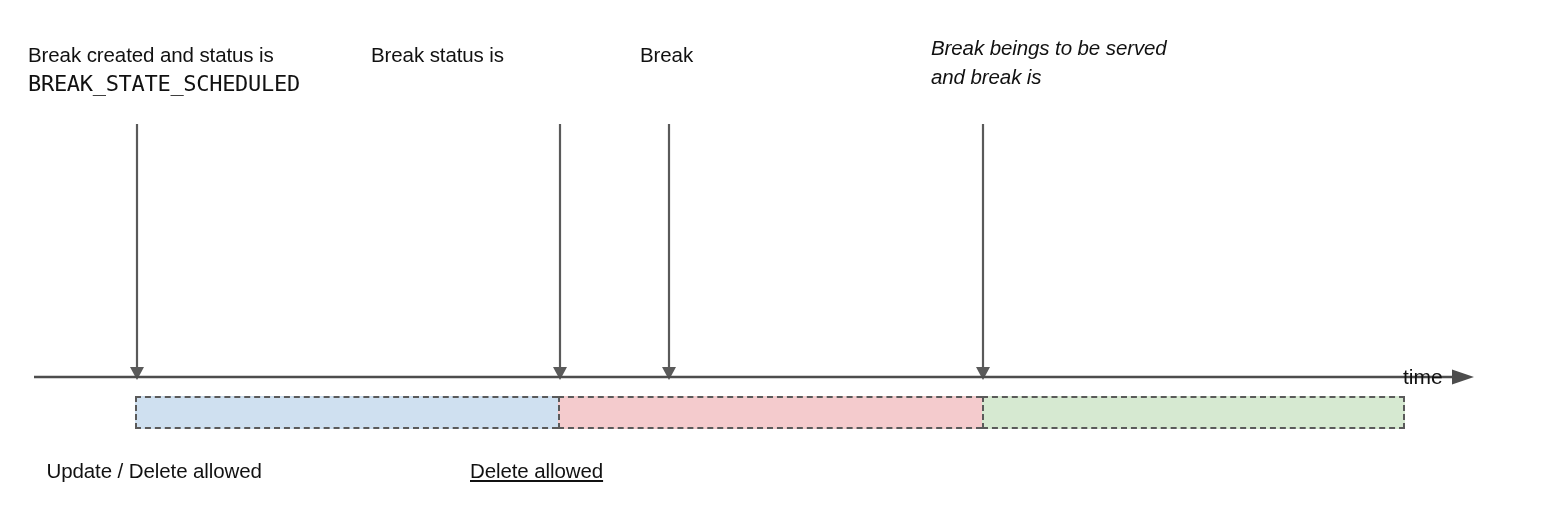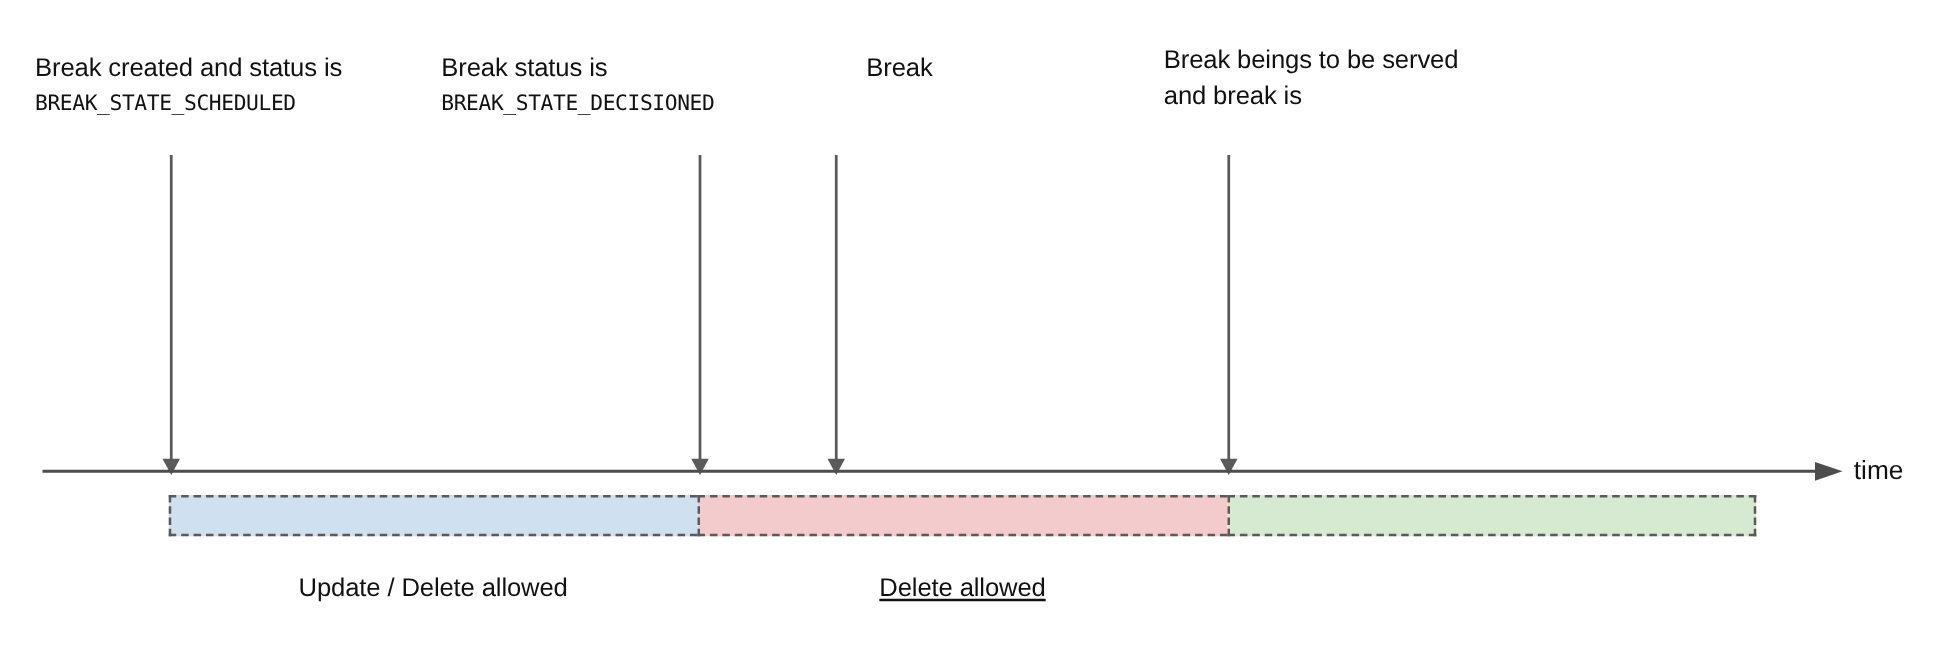--- a/index.html
+++ b/index.html
@@ -30,21 +30,21 @@
     display: block;
   }
   .ann-line.sans {
     font-family: "Liberation Sans", sans-serif;
     font-size: 20.5px;
     letter-spacing: -0.1px;
     color: #111111;
   }
   .ann-line.mono {
     font-family: "DejaVu Sans Mono", monospace;
-    font-size: 17px;
+    font-size: 22px;
     letter-spacing: -0.3px;
     color: #111111;
   }
 
   
   .drop-arrow {
     position: absolute;
     overflow: visible;
   }
 
@@ -52,21 +52,21 @@
   #time-axis {
     position: absolute;
     left: 0;
     top: 352px;
     width: 1558px;
     height: 56px;
     overflow: visible;
   }
   #time-label {
     position: absolute;
-    left: 1483px;
+    left: 1403px;
     top: 365px;
     font-family: "Liberation Sans", sans-serif;
     font-size: 21px;
     color: #111111;
   }
 
   
   .phase-bar {
     position: absolute;
     top: 396px;
@@ -87,48 +87,47 @@
     top: 396px;
     width: 0;
     height: 33px;
     border-left: 2.5px dashed #5a5a5a;
   }
 
   
   .caption {
     position: absolute;
     top: 459px;
-    text-align: center;
+    text-align: left;
     font-family: "Liberation Sans", sans-serif;
     font-size: 20.5px;
     letter-spacing: -0.1px;
     color: #111111;
     white-space: nowrap;
   }
 </style>
 </head>
 <body>
 
 <div id="stage">
 
   <div class="annotation" id="ann-0" style="left: 28px; top: 40px;">
     <span class="ann-line sans">Break created and status is</span>
     <span class="ann-line mono">BREAK_STATE_SCHEDULED</span>
   </div>
 
-  <div class="annotation" id="ann-1" style="left: 353px; top: 40px;">
+  <div class="annotation" id="ann-1" style="left: 371px; top: 40px;">
     <span class="ann-line sans">Break status is</span>
-    <span class="ann-line mono">BREAK_STATE_DECISIONED</span>
   </div>
 
-  <div class="annotation" id="ann-2" style="left: 693px; top: 40px;">
+  <div class="annotation" id="ann-2" style="left: 640px; top: 40px;">
     <span class="ann-line sans">Break</span>
   </div>
 
-  <div class="annotation" id="ann-3" style="left: 931px; top: 33px;">
+  <div class="annotation" id="ann-3" style="left: 931px; top: 33px; font-style: italic;">
     <span class="ann-line sans">Break beings to be served</span>
     <span class="ann-line sans">and break is</span>
   </div>
 
   <svg class="drop-arrow" id="arrow-0" width="24" height="257" viewBox="0 0 24 257" style="left: 125px; top: 124px;">
       <line x1="12" y1="0" x2="12" y2="244" stroke="#5a5a5a" stroke-width="2.2"></line>
       <polygon points="5,243 19,243 12,256" fill="#5a5a5a"></polygon>
     </svg>
   <svg class="drop-arrow" id="arrow-1" width="24" height="257" viewBox="0 0 24 257" style="left: 548px; top: 124px;">
       <line x1="12" y1="0" x2="12" y2="244" stroke="#5a5a5a" stroke-width="2.2"></line>

